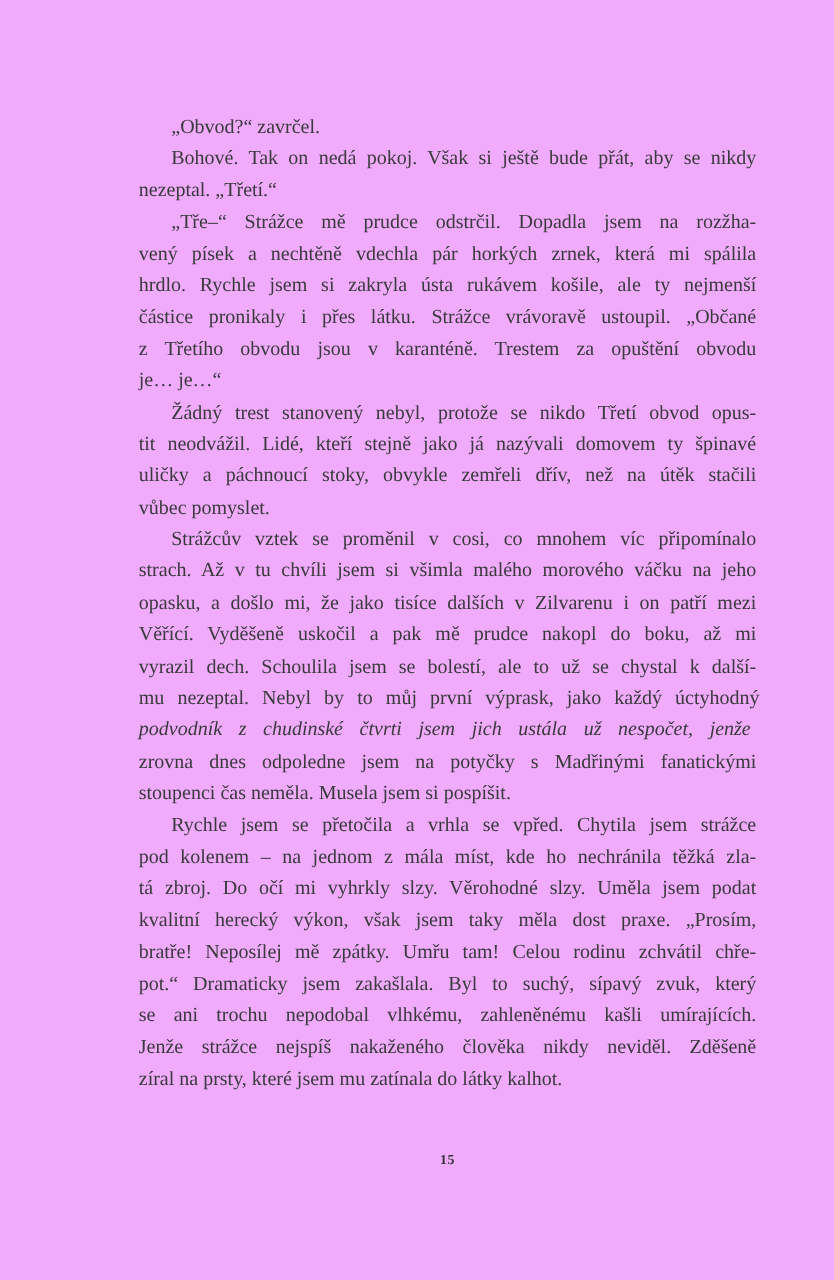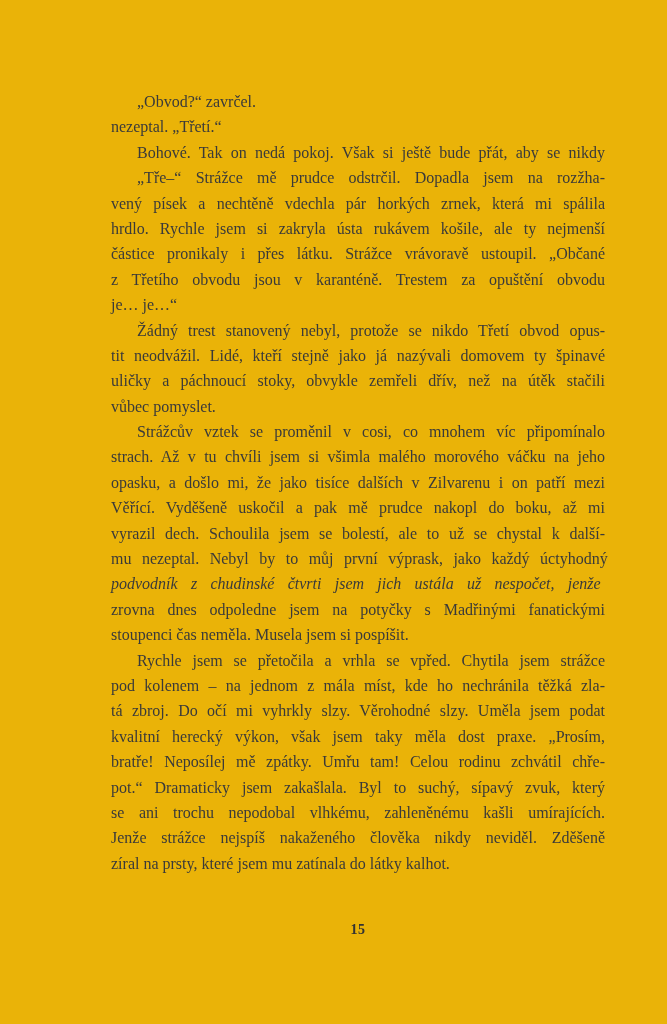--- a/index.html
+++ b/index.html
@@ -7,21 +7,21 @@
     padding: 0;
     width: 667px;
     height: 1024px;
     background: #fdfdfc;
     overflow: hidden;
   }
   .book-page {
     position: relative;
     width: 667px;
     height: 1024px;
-    background: #eab308;
+    background: #f0abfc;
     font-family: "Liberation Serif", "DejaVu Serif", serif;
     color: #3a3a3a;
   }
   .text-block {
     position: absolute;
     left: 111px;
     top: 89px;
     width: 494px;
     font-size: 16px;
     line-height: 25.4px;
@@ -32,34 +32,34 @@
     text-rendering: optimizeLegibility;
   }
   .line > span { display: inline; }
   .line.first { padding-left: 26px; }
   .folio {
     position: absolute;
     left: 111px;
     top: 922px;
     width: 494px;
     text-align: center;
-    font-size: 14px;
+    font-size: 11px;
     font-weight: 600;
     letter-spacing: 0.5px;
     color: #333333;
   }
 </style>
 </head>
 <body>
 
 <div class="book-page">
   <div class="text-block">
       <div class="line first last"><span>„Obvod?“ zavrčel.</span></div>
+      <div class="line first"><span style="word-spacing: 4.22266px;">Bohové. Tak on nedá pokoj. Však si ještě bude přát, aby se nikdy</span></div>
       <div class="line last"><span>nezeptal. „Třetí.“</span></div>
-      <div class="line first"><span style="word-spacing: 4.22266px;">Bohové. Tak on nedá pokoj. Však si ještě bude přát, aby se nikdy</span></div>
       <div class="line first"><span style="word-spacing: 10.2441px;">„Tře–“ Strážce mě prudce odstrčil. Dopadla jsem na rozžha-</span></div>
       <div class="line"><span style="word-spacing: 7.23906px;">vený písek a nechtěně vdechla pár horkých zrnek, která mi spálila</span></div>
       <div class="line"><span style="word-spacing: 7.075px;">hrdlo. Rychle jsem si zakryla ústa rukávem košile, ale ty nejmenší</span></div>
       <div class="line"><span style="word-spacing: 8.4375px;">částice pronikaly i přes látku. Strážce vrávoravě ustoupil. „Občané</span></div>
       <div class="line"><span style="word-spacing: 9.69444px;">z Třetího obvodu jsou v karanténě. Trestem za opuštění obvodu</span></div>
       <div class="line last"><span>je… je…“</span></div>
       <div class="line first"><span style="word-spacing: 6.11632px;">Žádný trest stanovený nebyl, protože se nikdo Třetí obvod opus-</span></div>
       <div class="line"><span style="word-spacing: 5.59063px;">tit neodvážil. Lidé, kteří stejně jako já nazývali domovem ty špinavé</span></div>
       <div class="line"><span style="word-spacing: 7.22031px;">uličky a páchnoucí stoky, obvykle zemřeli dřív, než na útěk stačili</span></div>
       <div class="line last"><span>vůbec pomyslet.</span></div>

